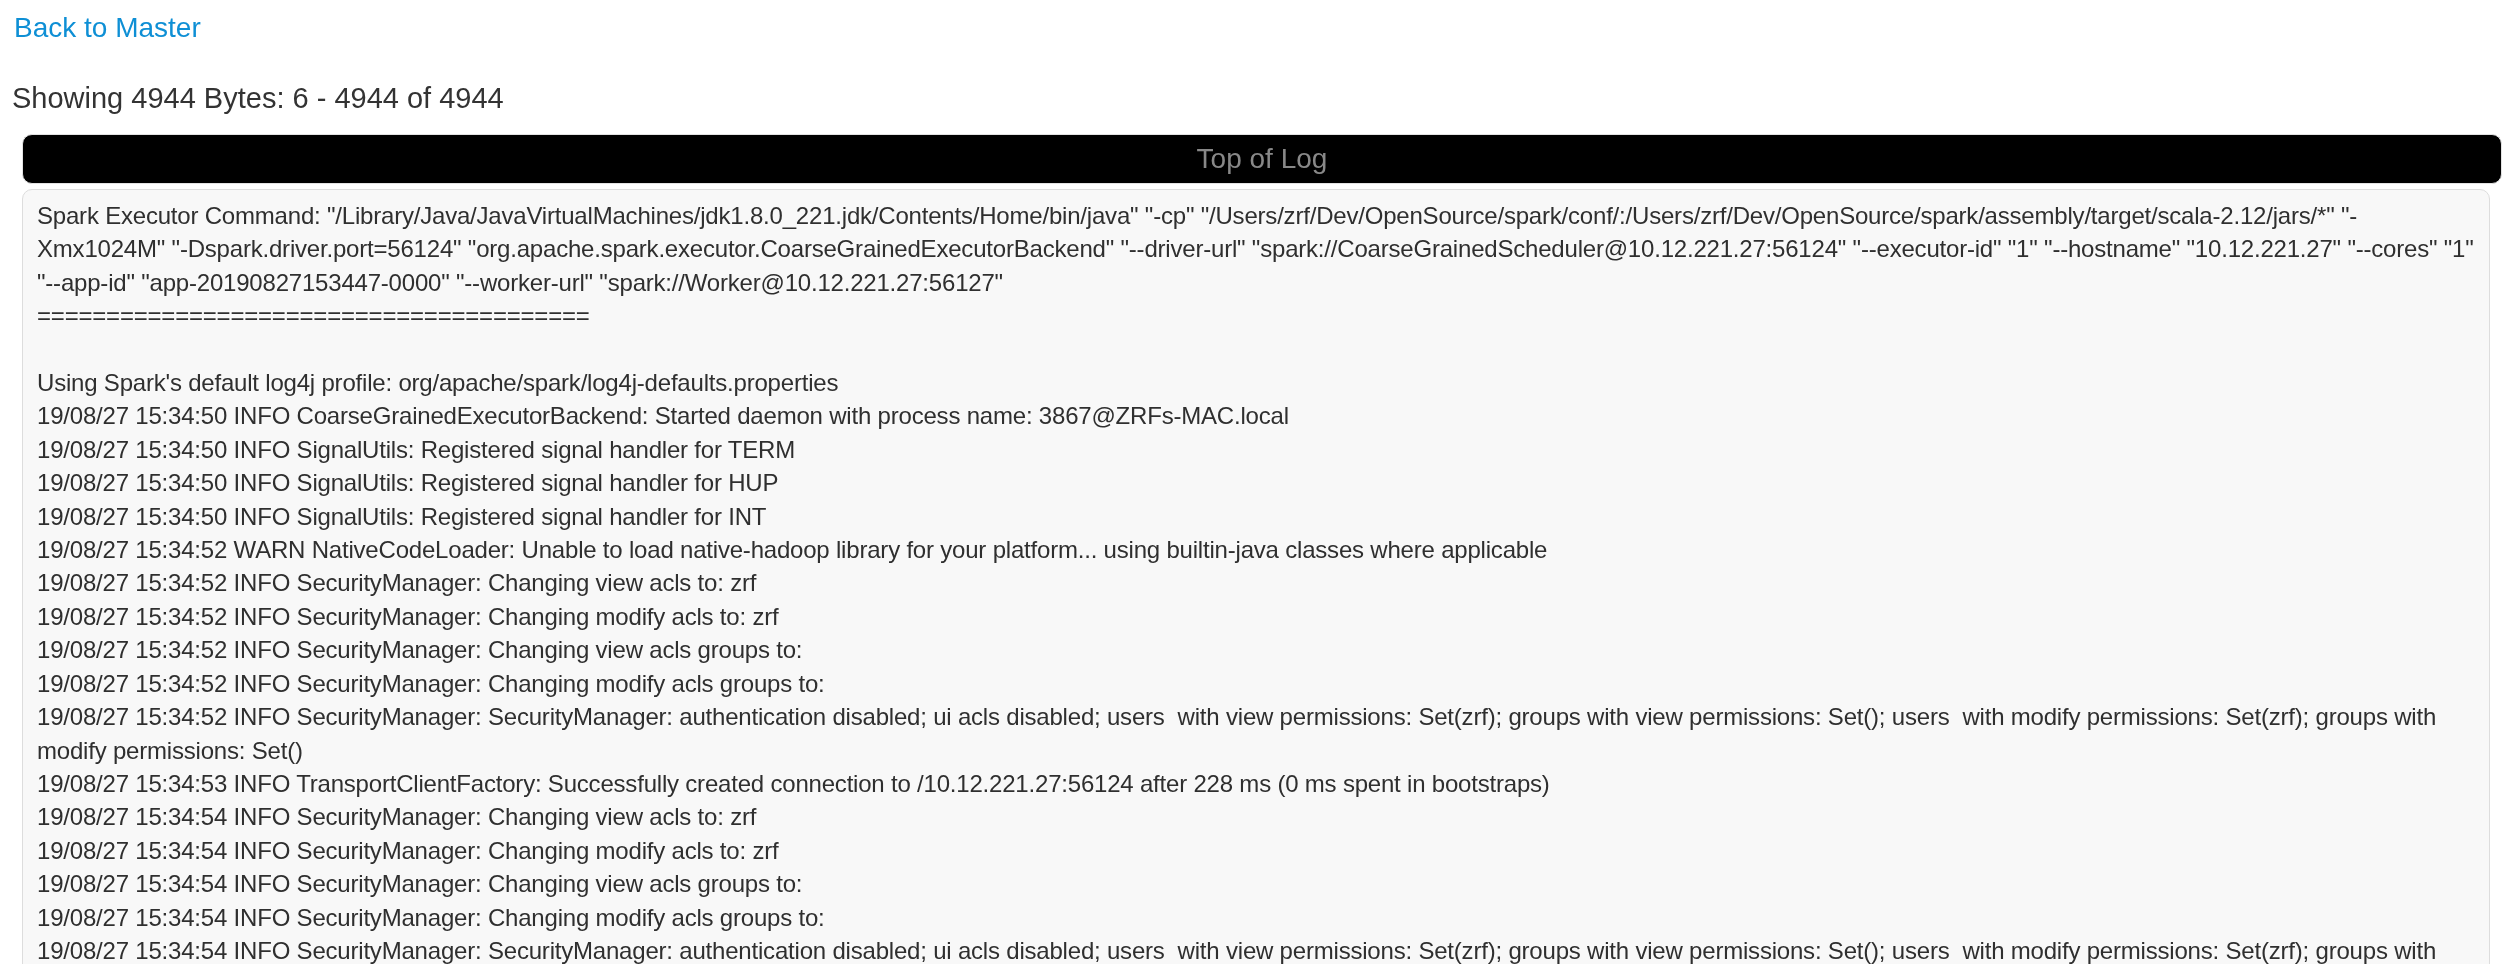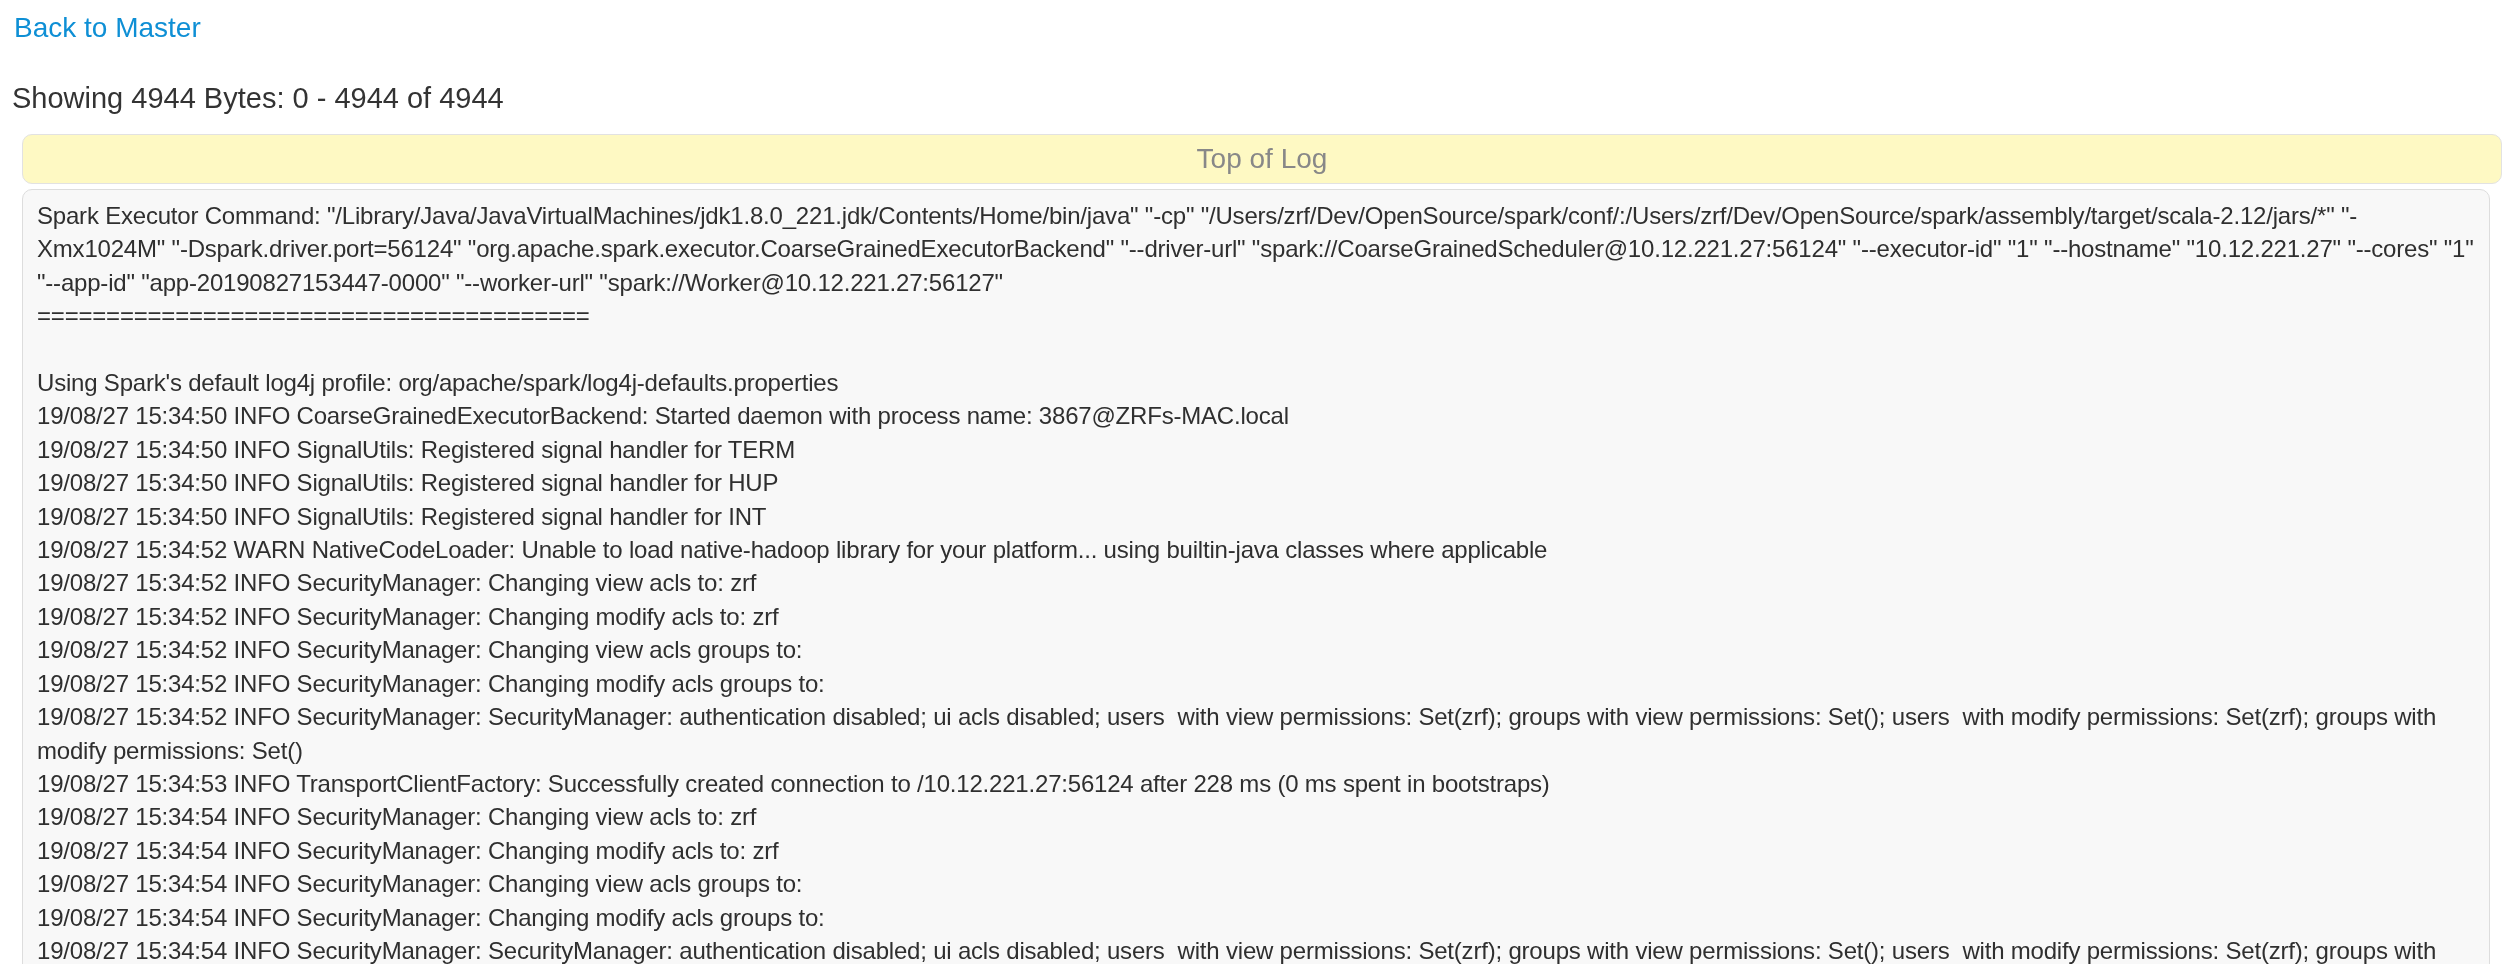--- a/index.html
+++ b/index.html
@@ -26,21 +26,21 @@
   }
   .byte-range {
     margin: 26px 0 0 12px;
     font-size: 29px;
     line-height: 32px;
     color: #333333;
   }
   .log-header {
     margin: 20px 8px 5px 22px;
     height: 50px;
-    background: #fef9c3;
+    background: #000000;
     border: 1px solid #e2e2e2;
     border-radius: 10px;
     display: flex;
     align-items: center;
     justify-content: center;
     box-sizing: border-box;
   }
   .log-header-title {
     font-size: 28px;
     color: #888888;
@@ -66,21 +66,21 @@
     word-wrap: break-word;
   }
 </style>
 </head>
 <body>
 
 
 
 <a href="#" class="back-link">Back to Master</a>
 
-<p class="byte-range">Showing 4944 Bytes: 0 - 4944 of 4944</p>
+<p class="byte-range">Showing 4944 Bytes: 6 - 4944 of 4944</p>
 
 <div class="log-header">
   <span class="log-header-title">Top of Log</span>
 </div>
 
 <div class="log-box">
   <pre class="log-text">Spark Executor Command: "/Library/Java/JavaVirtualMachines/jdk1.8.0_221.jdk/Contents/Home/bin/java" "-cp" "/Users/zrf/Dev/OpenSource/spark/conf/:/Users/zrf/Dev/OpenSource/spark/assembly/target/scala-2.12/jars/*" "-Xmx1024M" "-Dspark.driver.port=56124" "org.apache.spark.executor.CoarseGrainedExecutorBackend" "--driver-url" "spark://CoarseGrainedScheduler@10.12.221.27:56124" "--executor-id" "1" "--hostname" "10.12.221.27" "--cores" "1" "--app-id" "app-20190827153447-0000" "--worker-url" "spark://Worker@10.12.221.27:56127"
 ========================================
 
 Using Spark's default log4j profile: org/apache/spark/log4j-defaults.properties

